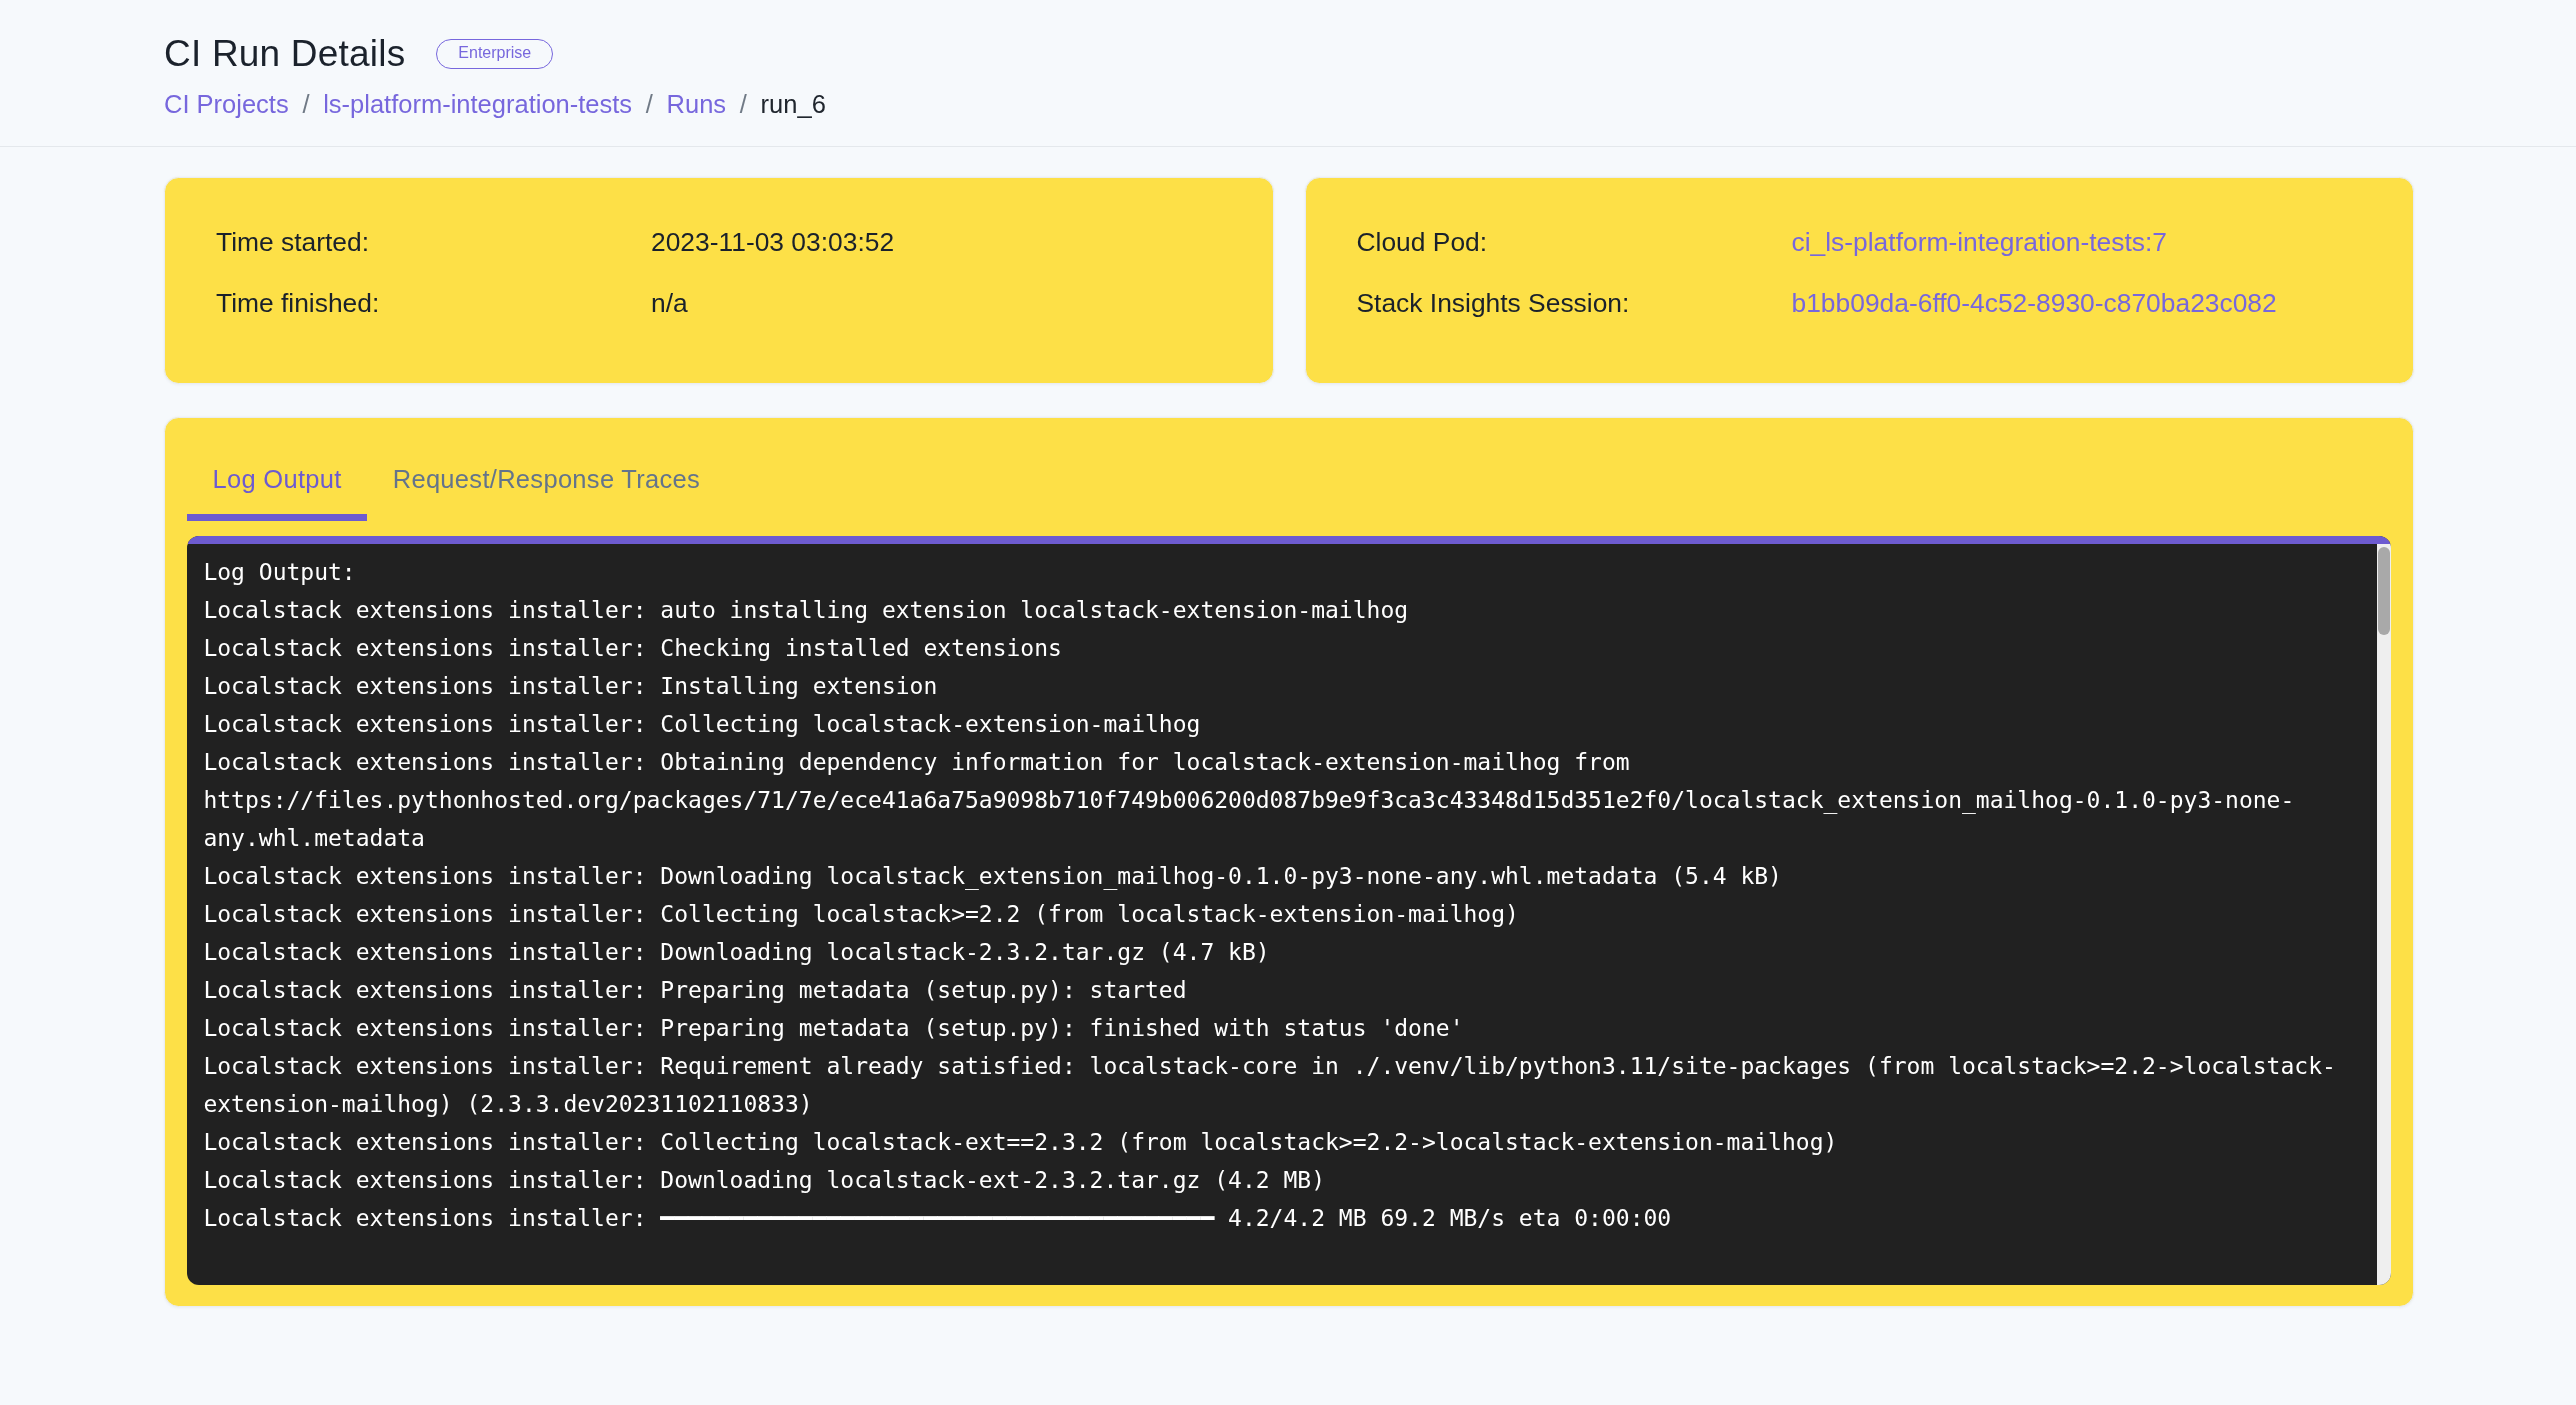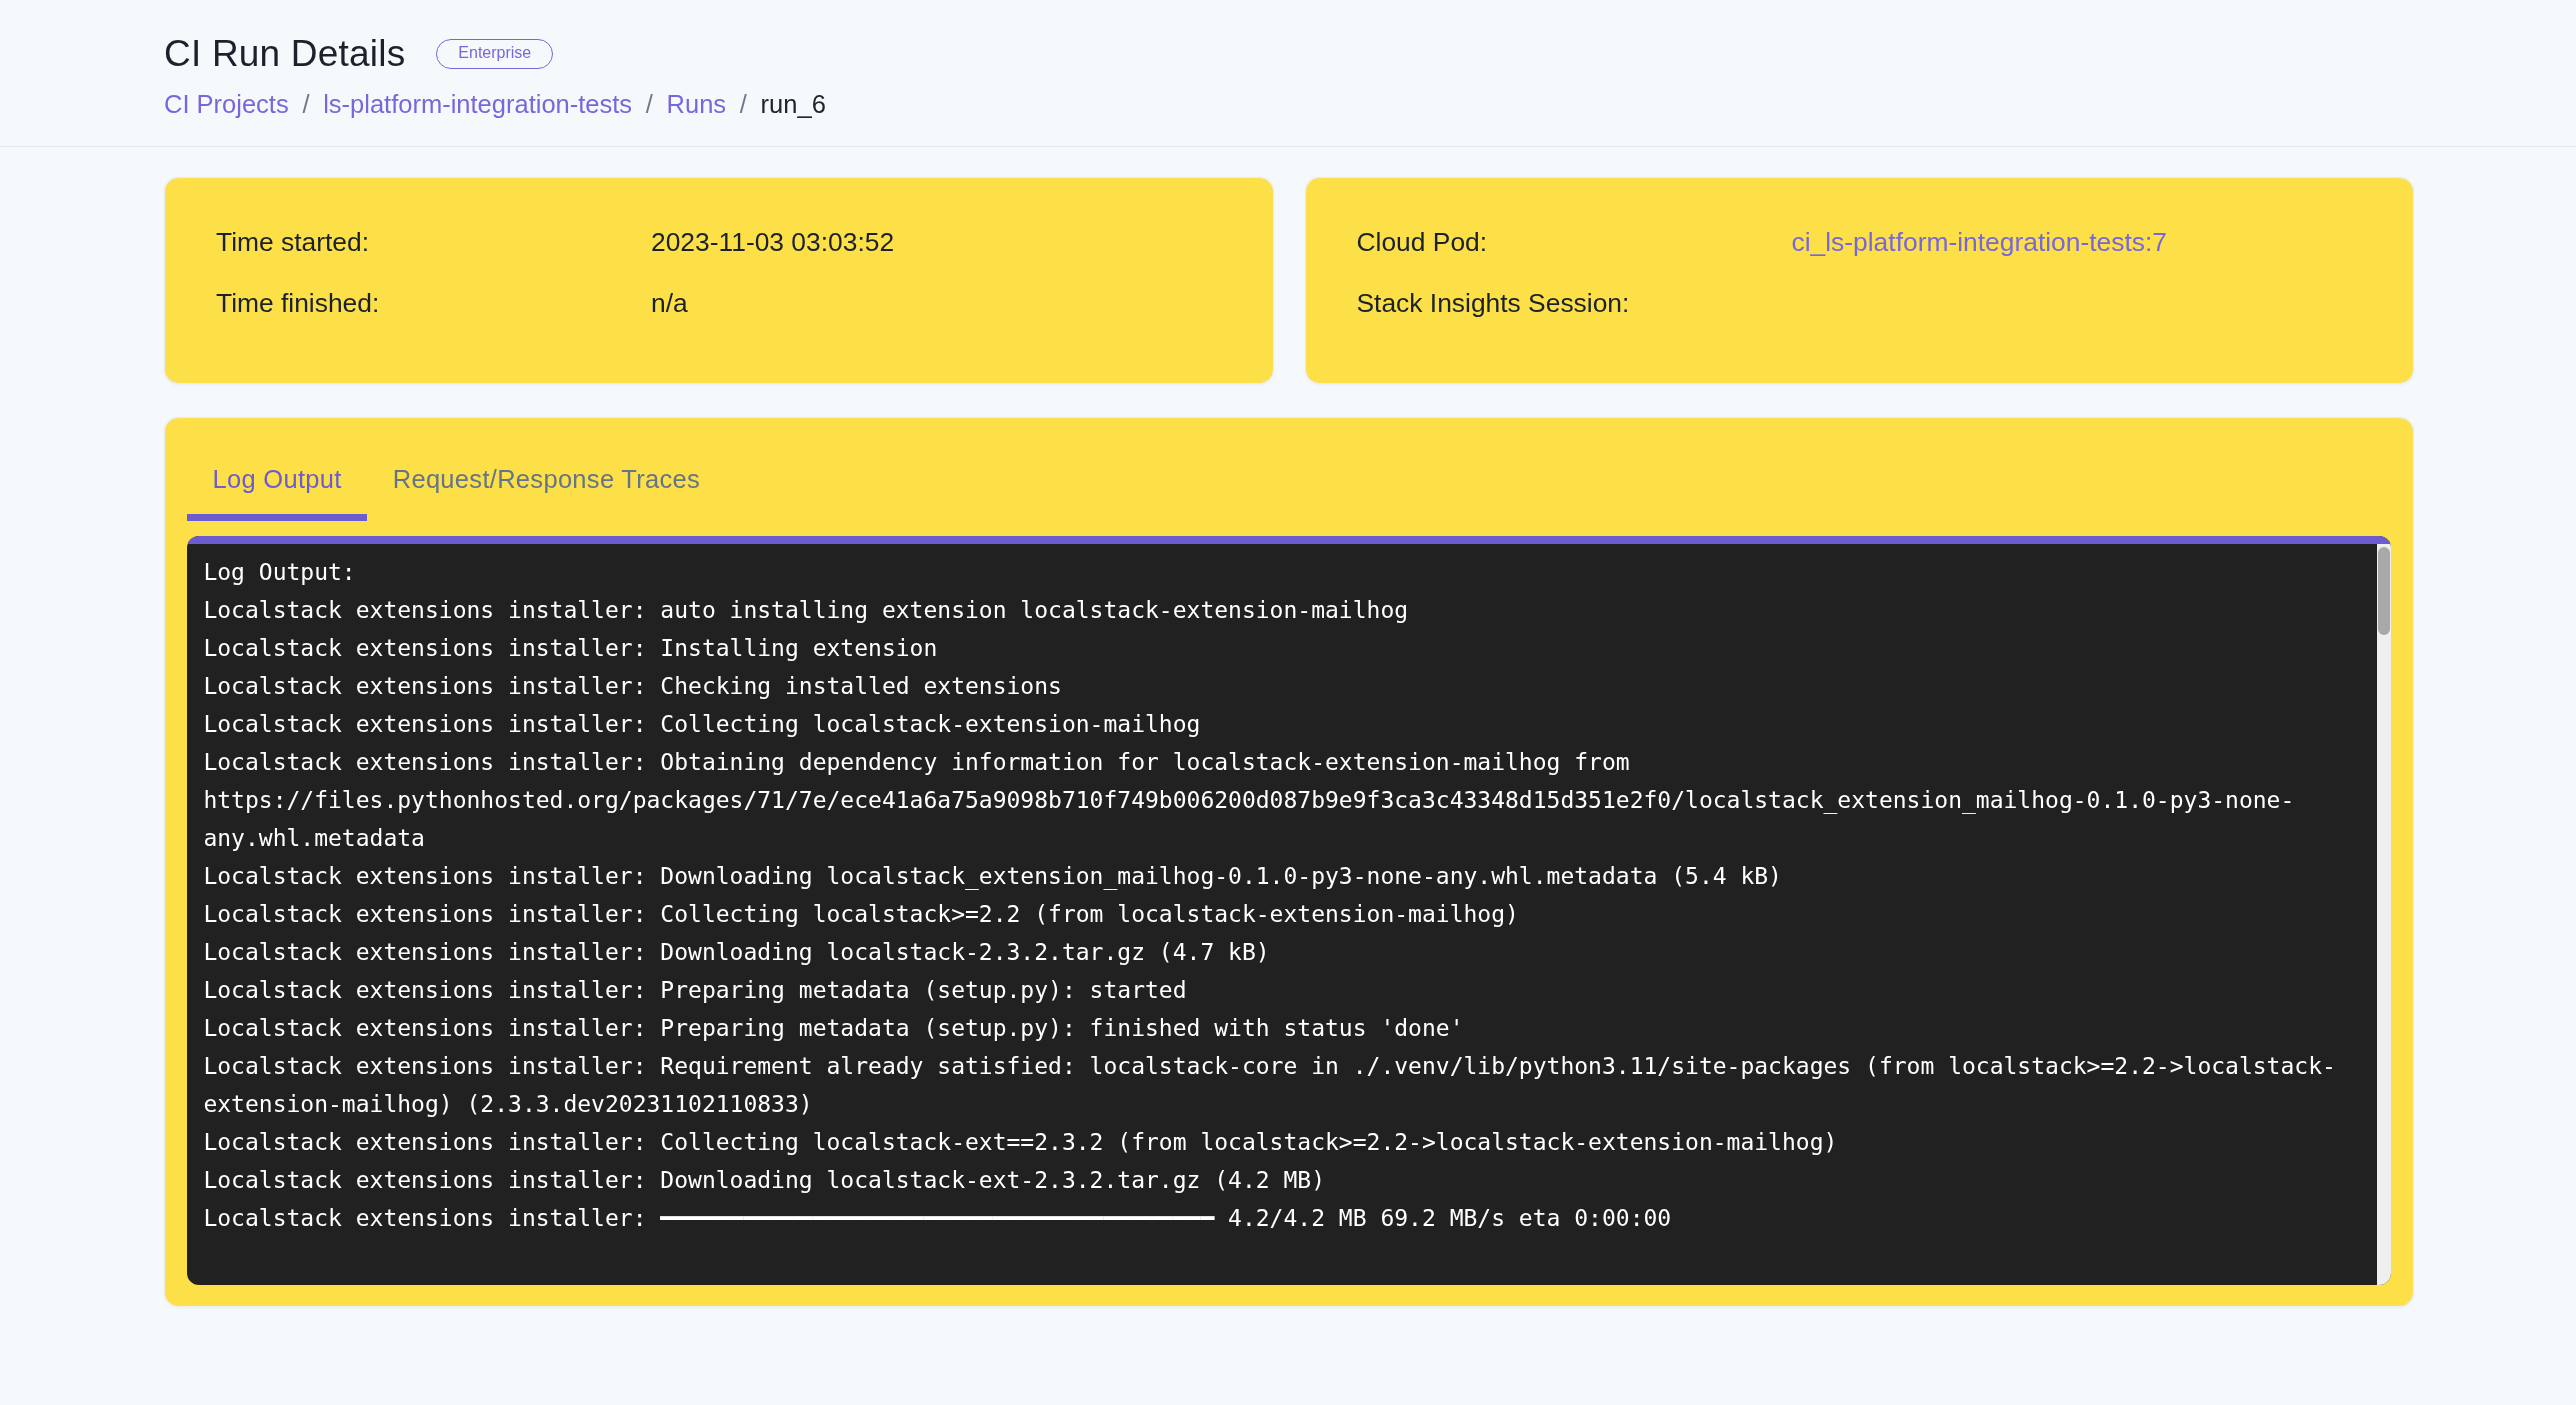--- a/index.html
+++ b/index.html
@@ -132,36 +132,37 @@
           <span class="info-value">n/a</span>
         </div>
       </section>
     <section class="card info-card" id="card-right">
         <div class="info-row">
           <span class="info-label">Cloud Pod:</span>
           <a class="info-value link">ci_ls-platform-integration-tests:7</a>
         </div>
         <div class="info-row">
           <span class="info-label">Stack Insights Session:</span>
+          <a class="info-value link">b1bb09da-6ff0-4c52-8930-c870ba23c082</a>
         </div>
       </section>
   </div>
 
   <section class="card log-card">
     <div class="tabs" id="tabs">
         <button class="tab active">Log Output</button>
         <button class="tab">Request/Response Traces</button>
       </div>
     <div class="terminal-wrap">
       <div class="progress-bar"></div>
       <div class="terminal" id="terminal">
           <div class="log-line">Log Output:</div>
           <div class="log-line">Localstack extensions installer: auto installing extension localstack-extension-mailhog</div>
+          <div class="log-line">Localstack extensions installer: Checking installed extensions</div>
           <div class="log-line">Localstack extensions installer: Installing extension</div>
-          <div class="log-line">Localstack extensions installer: Checking installed extensions</div>
           <div class="log-line">Localstack extensions installer: Collecting localstack-extension-mailhog</div>
           <div class="log-line">Localstack extensions installer: Obtaining dependency information for localstack-extension-mailhog from</div>
           <div class="log-line">https://files.pythonhosted.org/packages/71/7e/ece41a6a75a9098b710f749b006200d087b9e9f3ca3c43348d15d351e2f0/localstack_extension_mailhog-0.1.0-py3-none-</div>
           <div class="log-line">any.whl.metadata</div>
           <div class="log-line">Localstack extensions installer: Downloading localstack_extension_mailhog-0.1.0-py3-none-any.whl.metadata (5.4 kB)</div>
           <div class="log-line">Localstack extensions installer: Collecting localstack&gt;=2.2 (from localstack-extension-mailhog)</div>
           <div class="log-line">Localstack extensions installer: Downloading localstack-2.3.2.tar.gz (4.7 kB)</div>
           <div class="log-line">Localstack extensions installer: Preparing metadata (setup.py): started</div>
           <div class="log-line">Localstack extensions installer: Preparing metadata (setup.py): finished with status 'done'</div>
           <div class="log-line">Localstack extensions installer: Requirement already satisfied: localstack-core in ./.venv/lib/python3.11/site-packages (from localstack&gt;=2.2-&gt;localstack-</div>

